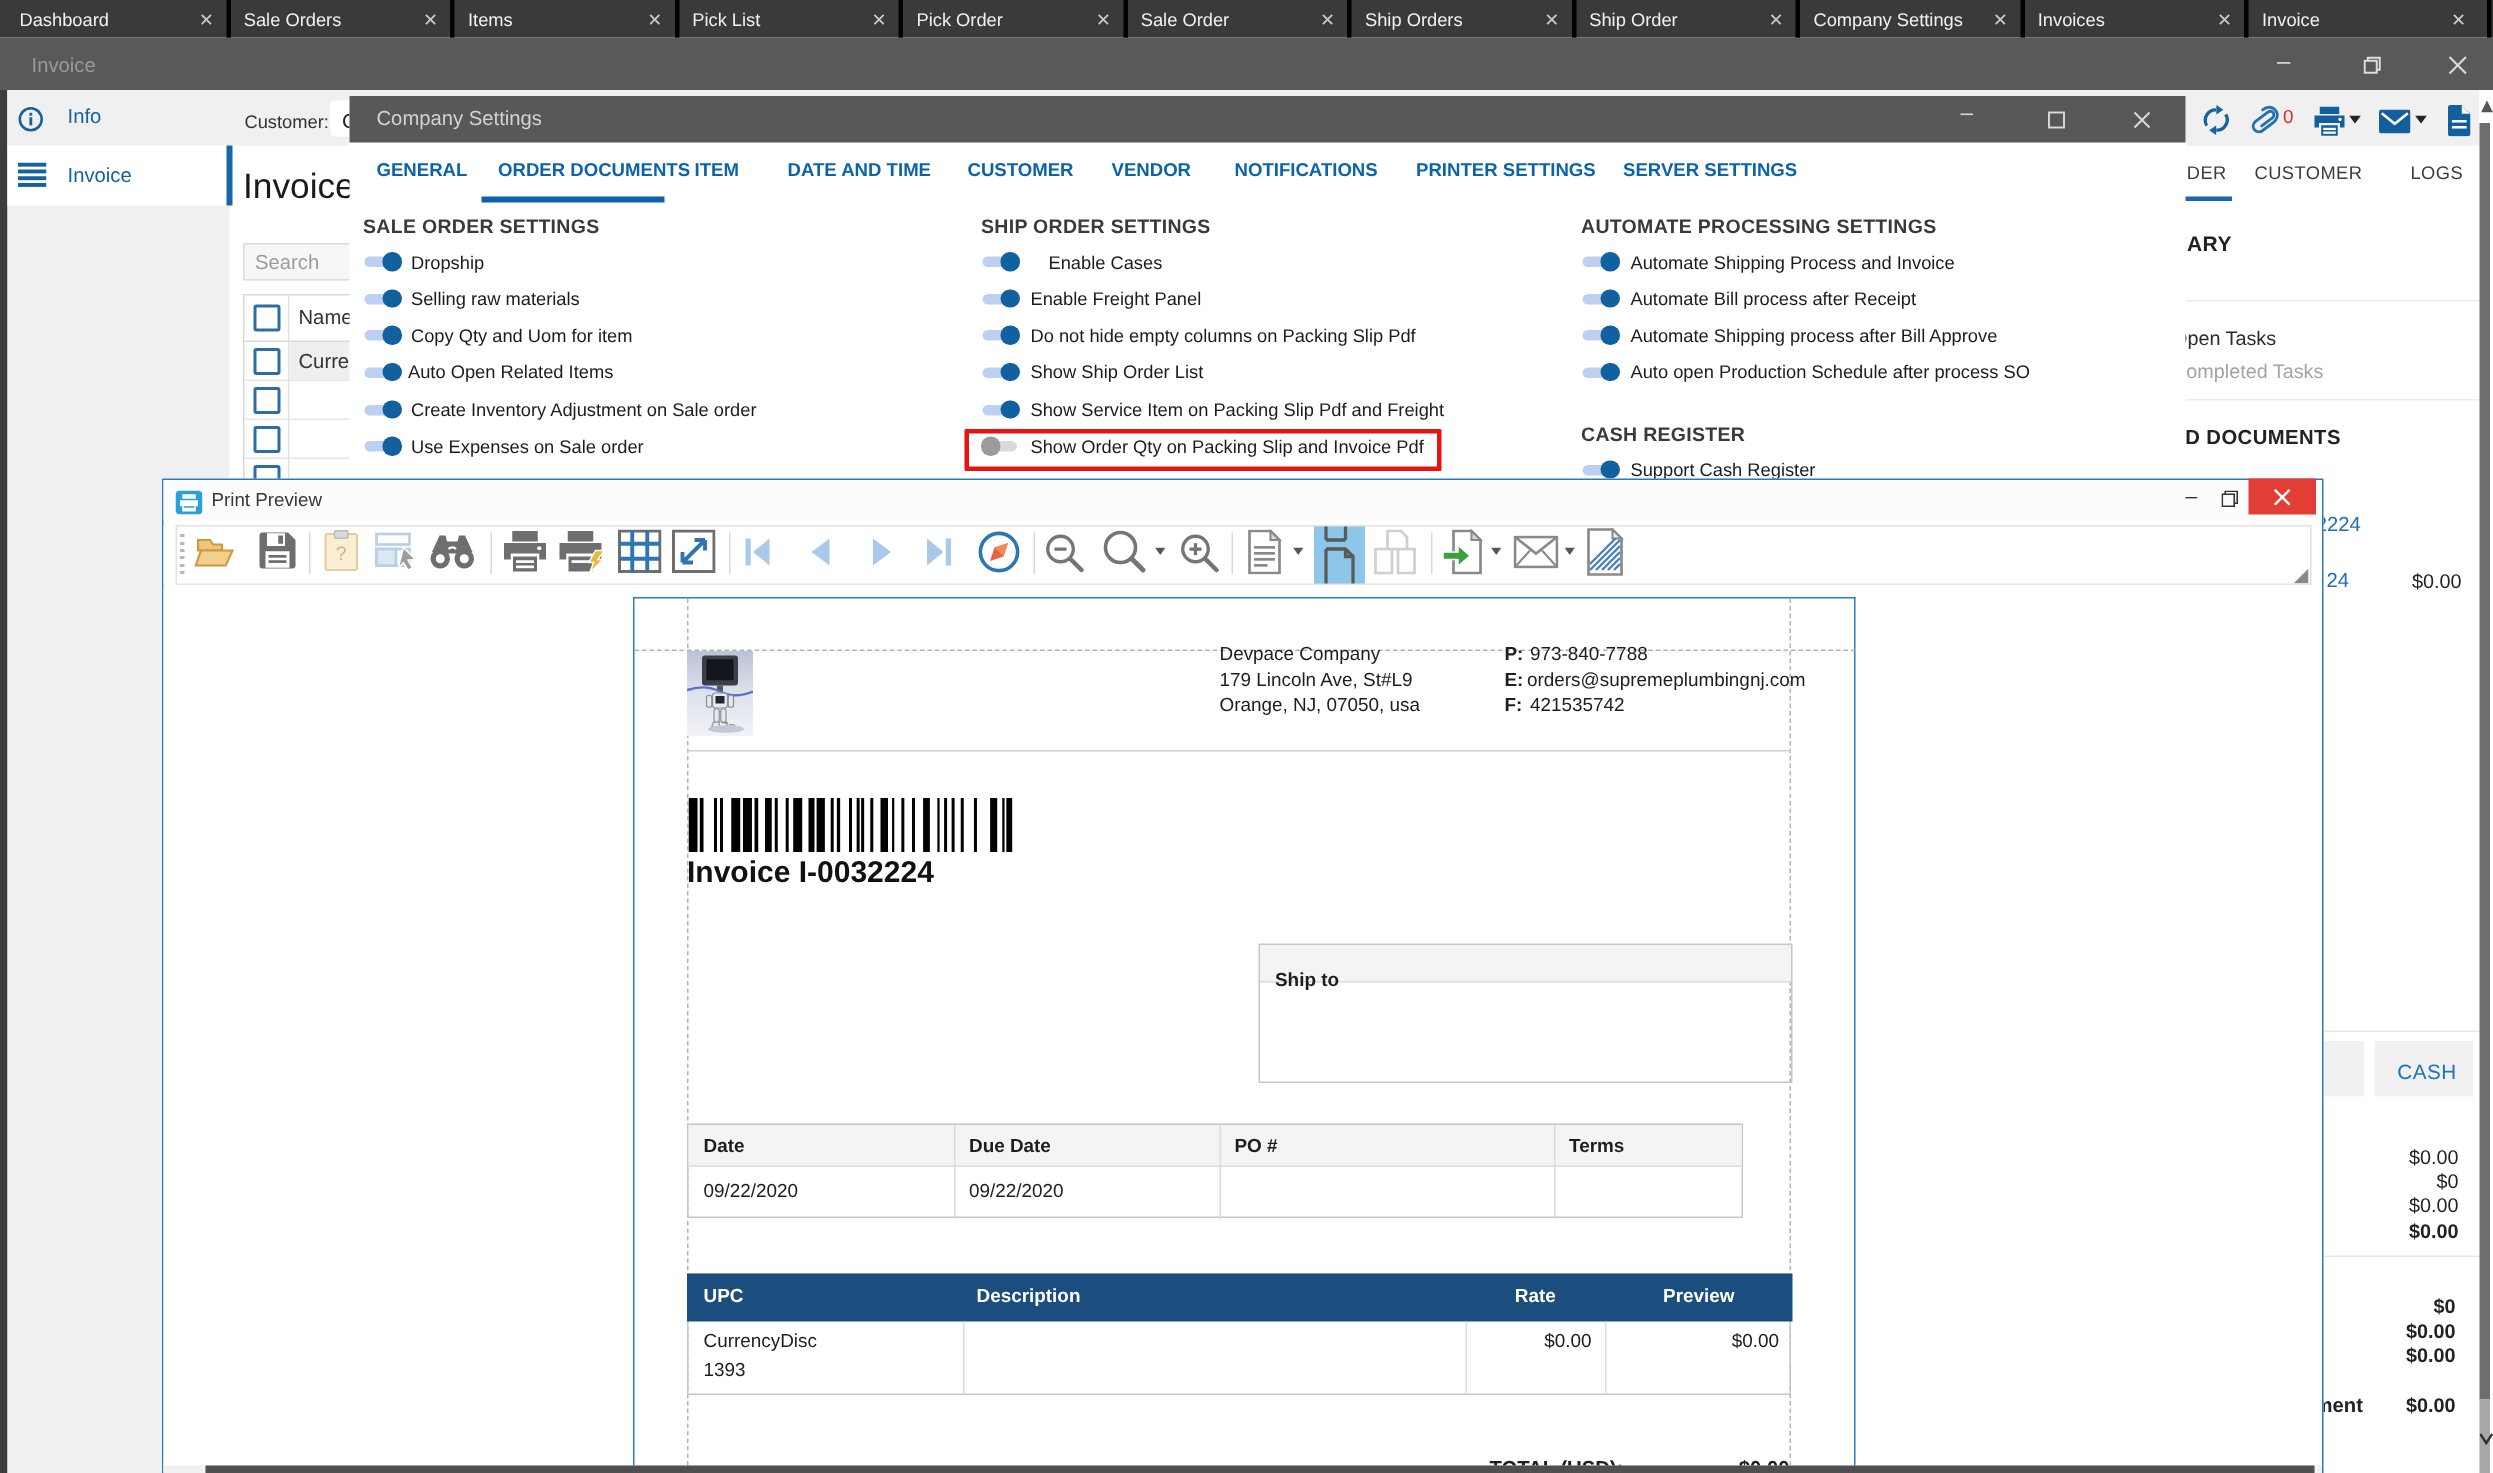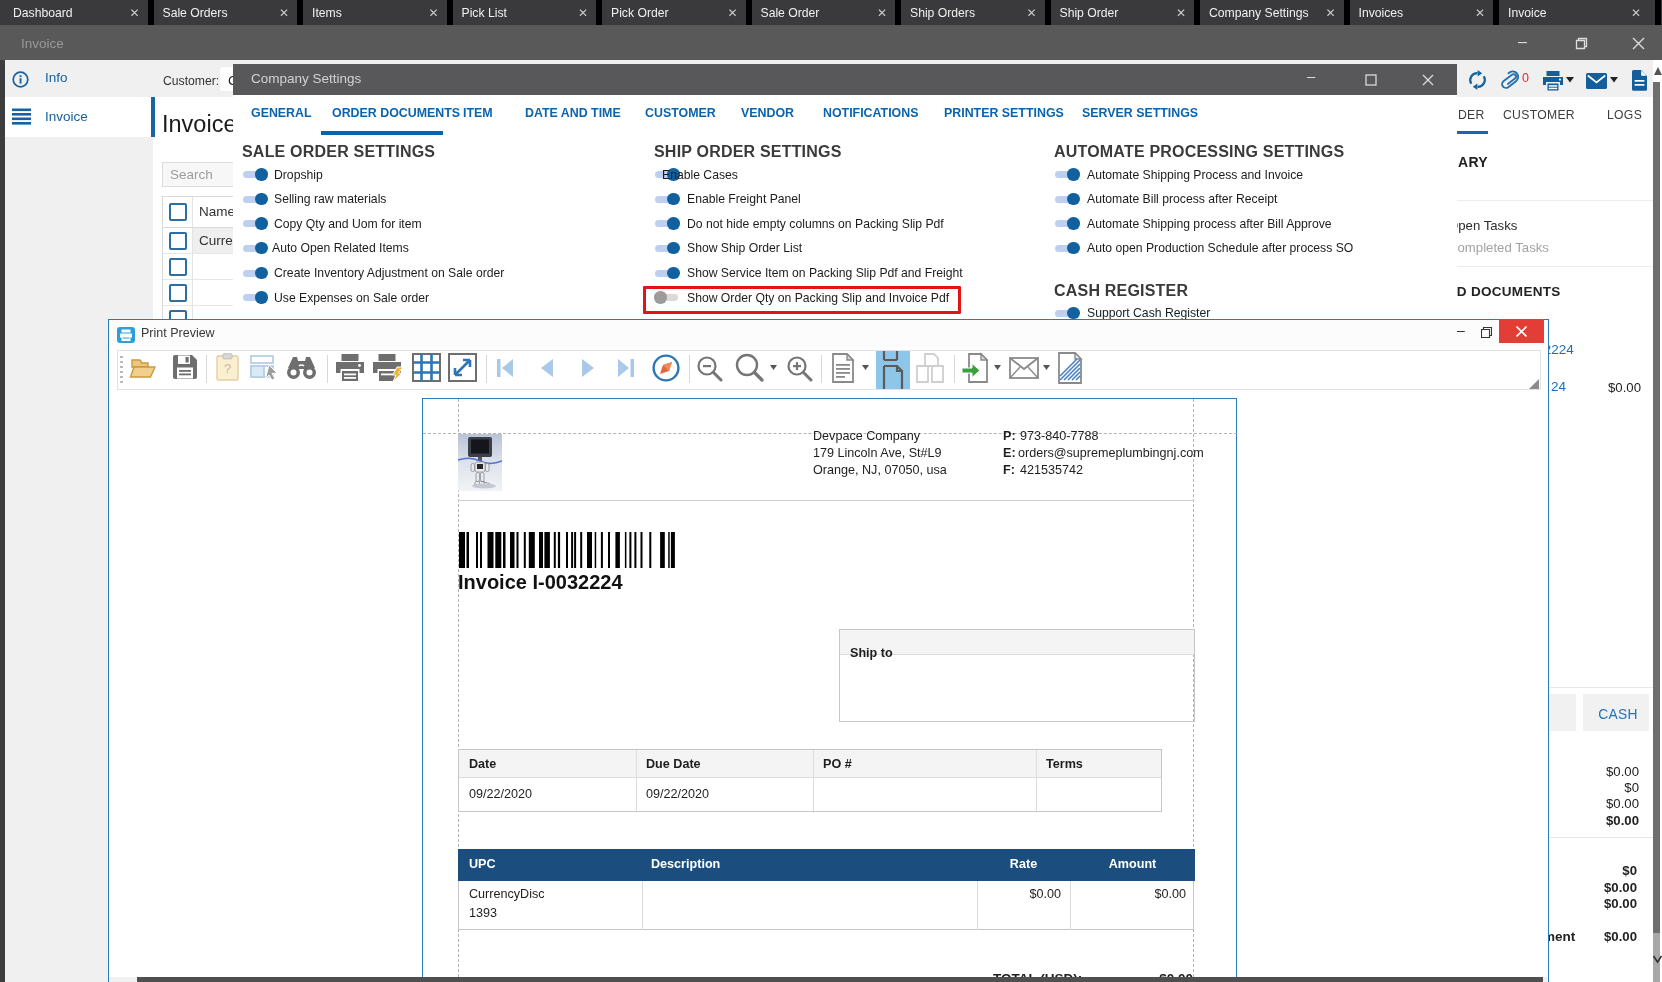--- a/index.html
+++ b/index.html
@@ -1,39 +1,39 @@
 <!DOCTYPE html>
 <html><head>
 <meta charset="utf-8">
 <style>
 *{margin:0;padding:0;box-sizing:border-box}
 html,body{width:1662px;height:982px;overflow:hidden;background:#fff;
 font-family:"Liberation Sans",sans-serif;-webkit-font-smoothing:antialiased}
 .abs{position:absolute}
 
 #tabbar{position:absolute;left:0;top:0;width:1662px;height:25px;background:#3a3a3c;display:flex;padding-left:4px}
-.ttab{position:relative;width:149.5px;height:36px;border-right:6px solid #000000;flex:0 0 auto}
+.ttab{position:relative;width:149.5px;height:36px;border-right:3px solid #000000;flex:0 0 auto}
 .ttab .tl{position:absolute;left:9px;top:6px;font-size:12.2px;color:#f0f0f0;white-space:nowrap}
 .ttab .tx{position:absolute;right:6px;top:6px;width:14px;height:14px;color:#c9c9c9;font-size:12px;line-height:14px;text-align:center}
 
 #bar2{position:absolute;left:0;top:25px;width:1662px;height:35px;background:#595959}
 #bar2 .t{position:absolute;left:21px;top:11px;font-size:13.5px;color:#999999}
 .wbtn{position:absolute;color:#e6e6e6;font-size:14px}
 
 #main{position:absolute;left:0;top:60px;width:1662px;height:922px;background:#fff}
 #leftedge{position:absolute;left:0;top:0;width:5px;height:922px;background:#3d3d40}
 #sidebar{position:absolute;left:5px;top:0;width:148px;height:922px;background:#f0f0f0}
 .sbitem{position:absolute;left:0;width:148px}
 .cb{position:absolute;width:18px;height:18px;border:2px solid #2c6da4;border-radius:2px;background:#fff}
 
 #dlg{position:absolute;left:233px;top:64px;width:1224px;height:918px;background:#fff}
 #dlgtitle{position:absolute;left:0;top:0;width:1224px;height:31px;background:#58585a}
 #dlgtitle .t{position:absolute;left:18px;top:7px;font-size:13.5px;color:#d2d2d2}
 .dtab{position:absolute;top:41.5px;font-size:12.4px;font-weight:700;color:#0b63ac;letter-spacing:0;white-space:nowrap}
-.sech{position:absolute;font-size:16px;font-weight:700;color:#3a3a3a;letter-spacing:.2px;white-space:nowrap}
+.sech{position:absolute;font-size:13px;font-weight:700;color:#3a3a3a;letter-spacing:.2px;white-space:nowrap}
 .tg{position:absolute;width:25px;height:13px}
 .tg .tr{position:absolute;left:1px;top:3px;width:17px;height:7px;border-radius:4px;background:#bdd0f1}
 .tg .kn{position:absolute;left:13px;top:0;width:12.5px;height:12.5px;border-radius:50%;background:#1160a0}
 .tg.off .tr{left:7px;background:#dadada}
 .tg.off .kn{left:0;background:#9b9b9b}
 .lbl{position:absolute;font-size:12.2px;color:#1c1c1c;white-space:nowrap}
 
 #pv{position:absolute;left:108px;top:319px;width:1441px;height:663px;background:#fff;border:1px solid #2a7ab9}
 #pvtitle{position:absolute;left:0;top:0;width:1439px;height:27px;background:#fcfcfc}
 #pvtools{position:absolute;left:0;top:30px;width:1439px;height:40px;background:#fff}
@@ -304,21 +304,21 @@
   <div class="tg" style="left:9px;top:227.1px">
       <div class="tr"></div>
       <div class="kn"></div>
     </div>
   <div class="lbl" style="left:41px;top:226.6px">Use Expenses on Sale order</div>
 
   <div class="tg" style="left:421px;top:104px">
       <div class="tr"></div>
       <div class="kn"></div>
     </div>
-  <div class="lbl" style="left:429px;top:103.6px">Enable Cases</div>
+  <div class="lbl" style="left:466px;top:103.6px">Enable Cases</div>
   <div class="tg" style="left:421px;top:128.7px">
       <div class="tr"></div>
       <div class="kn"></div>
     </div>
   <div class="lbl" style="left:454px;top:128.2px">Enable Freight Panel</div>
   <div class="tg" style="left:421px;top:153.3px">
       <div class="tr"></div>
       <div class="kn"></div>
     </div>
   <div class="lbl" style="left:454px;top:152.8px">Do not hide empty columns on Packing Slip Pdf</div>
@@ -675,21 +675,21 @@
       <div class="itxt ib" style="left:587px;top:7px">Terms</div>
       <div class="itxt" style="left:10px;top:37px">09/22/2020</div>
       <div class="itxt" style="left:187px;top:37px">09/22/2020</div>
     </div>
 
     <div class="abs" style="left:349px;top:458px;width:736px;height:81px;border:1px solid #c6c6c6">
       <div class="abs" style="left:-1px;top:-1px;width:737px;height:32px;background:#1b4e7e"></div>
       <div class="itxt ib" style="left:10px;top:7px;color:#fff">UPC</div>
       <div class="itxt ib" style="left:192px;top:7px;color:#fff">Description</div>
       <div class="itxt ib" style="left:518px;top:7px;width:93px;text-align:center;color:#fff">Rate</div>
-      <div class="itxt ib" style="left:611px;top:7px;width:125px;text-align:center;color:#fff">Amount</div>
+      <div class="itxt ib" style="left:611px;top:7px;width:125px;text-align:center;color:#fff">Preview</div>
       <div class="abs" style="left:183px;top:31px;width:1px;height:49px;background:#dcdcdc"></div>
       <div class="abs" style="left:518px;top:31px;width:1px;height:49px;background:#dcdcdc"></div>
       <div class="abs" style="left:611px;top:31px;width:1px;height:49px;background:#dcdcdc"></div>
       <div class="itxt" style="left:10px;top:37px">CurrencyDisc</div>
       <div class="itxt" style="left:10px;top:56px">1393</div>
       <div class="itxt" style="left:518px;top:37px;width:84px;text-align:right">$0.00</div>
       <div class="itxt" style="left:611px;top:37px;width:116px;text-align:right">$0.00</div>
     </div>
     <div class="itxt ib" style="left:884px;top:580px;font-size:13.5px">TOTAL (USD):</div>
     <div class="itxt ib" style="left:984px;top:580px;width:100px;text-align:right;font-size:13.5px">$0.00</div>

